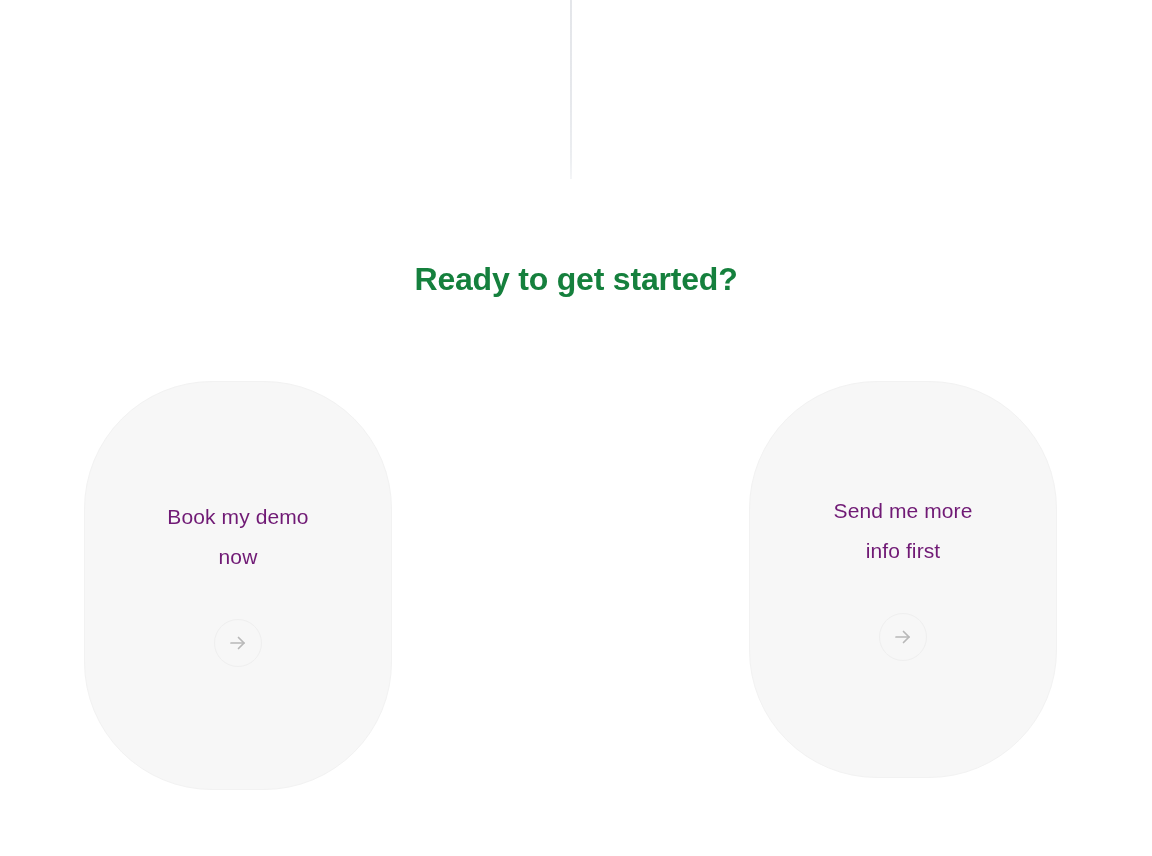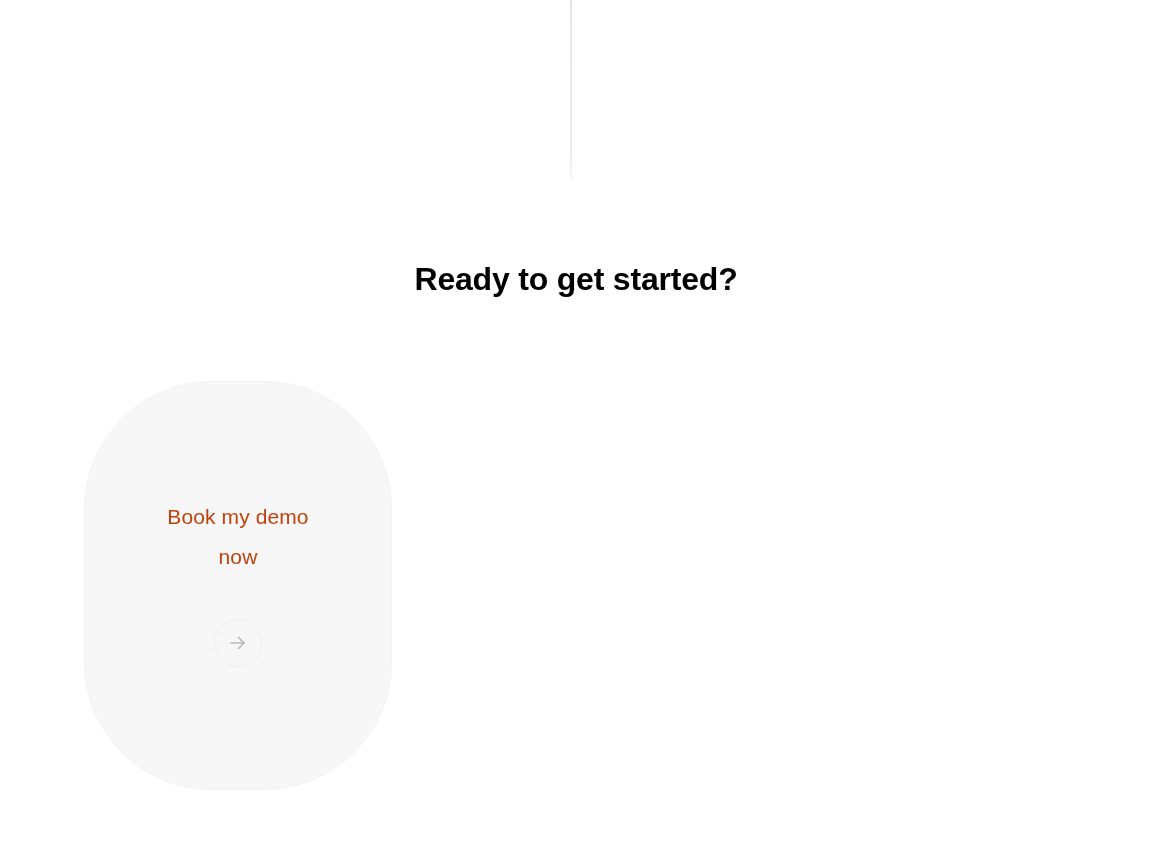--- a/index.html
+++ b/index.html
@@ -33,21 +33,21 @@
   
   .heading {
     position: absolute;
     left: 0;
     top: 258px;
     width: 1152px;
     text-align: center;
     font-size: 32px;
     font-weight: 700;
     letter-spacing: -0.2px;
-    color: #000000;
+    color: #15803d;
     line-height: 42px;
   }
 
   
   .card-row {
     position: absolute;
     left: 84px;
     top: 381px;
     width: 973px;
     height: 412px;
@@ -76,21 +76,21 @@
     align-items: center;
     justify-content: center;
     width: 100%;
     margin-top: -8px;
   }
 
   .card-label {
     font-size: 21px;
     line-height: 40px;
     font-weight: 400;
-    color: #c2410c;
+    color: #701a75;
     text-align: center;
     letter-spacing: 0.1px;
     max-width: 215px;
     white-space: pre-line;
   }
 
   .card-arrow {
     margin-top: 42px;
     width: 46px;
     height: 46px;
@@ -122,14 +122,26 @@
       <div class="card-arrow">
         <svg width="24" height="24" viewBox="0 0 24 24" fill="none" stroke="#b8b8b8" stroke-width="1.7" stroke-linecap="round" stroke-linejoin="round">
           <line x1="5" y1="12" x2="18" y2="12"></line>
           <polyline points="12.5,6.5 18,12 12.5,17.5"></polyline>
         </svg>
       </div>
     </div>
   </div>
 
 
+  <div class="card card-3">
+    <div class="card-inner">
+      <div class="card-label">Send me more
+info first</div>
+      <div class="card-arrow">
+        <svg width="24" height="24" viewBox="0 0 24 24" fill="none" stroke="#b8b8b8" stroke-width="1.7" stroke-linecap="round" stroke-linejoin="round">
+          <line x1="5" y1="12" x2="18" y2="12"></line>
+          <polyline points="12.5,6.5 18,12 12.5,17.5"></polyline>
+        </svg>
+      </div>
+    </div>
+  </div>
 
 </div>
 
 </body></html>

